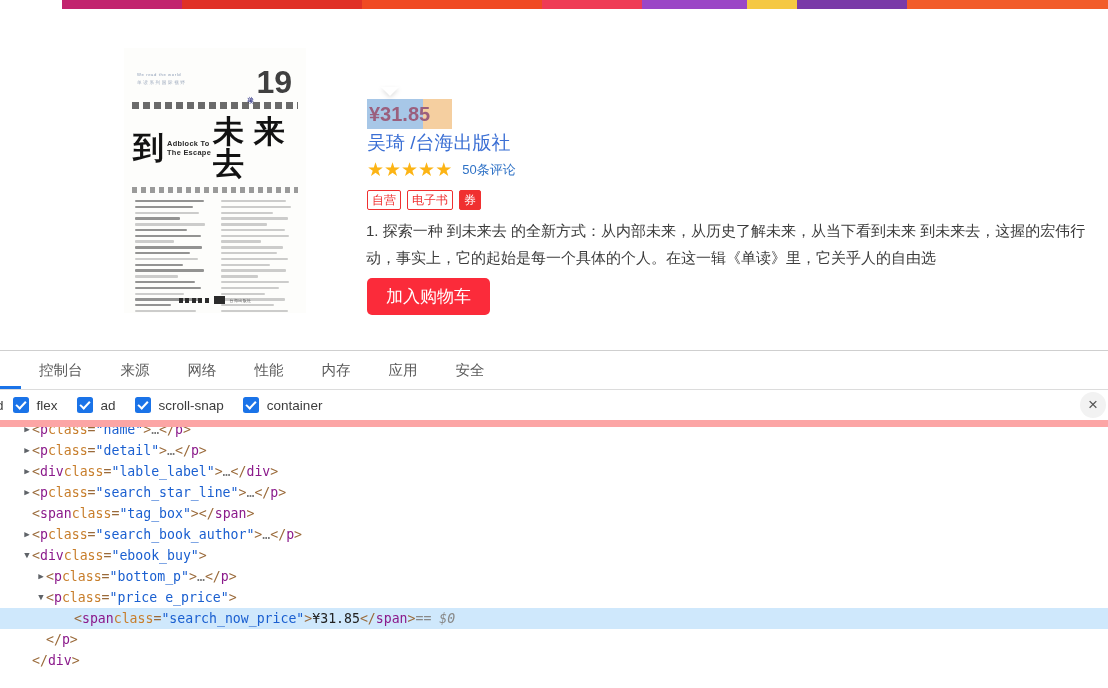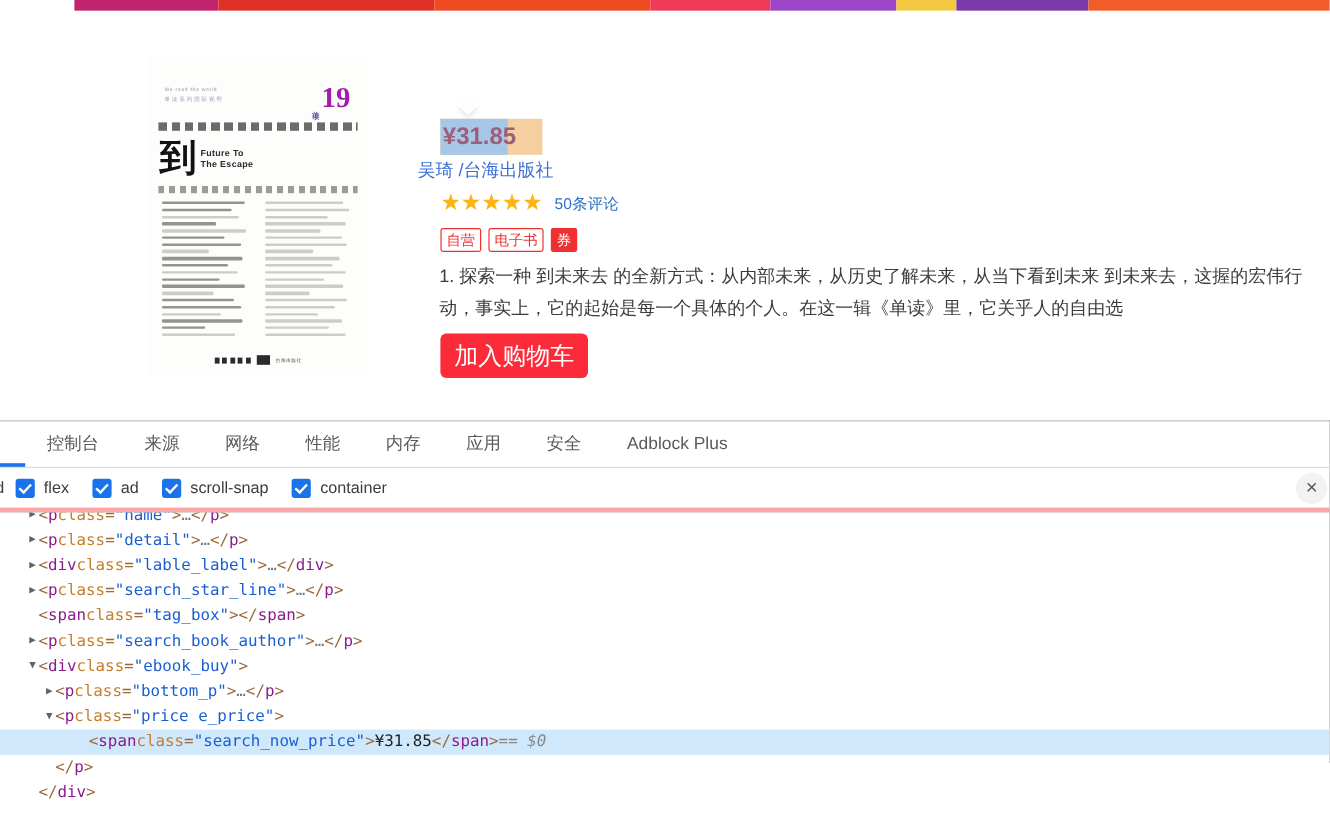--- a/index.html
+++ b/index.html
@@ -45,22 +45,22 @@
   .cover-cn-small {
     font-size: 4.6px; line-height: 8px; letter-spacing: 1.6px;
     color: #9aa7bb; white-space: nowrap;
   }
   .cover-issue { display: flex; align-items: baseline; gap: 2px; }
   .cover-issue .sd {
     font-size: 6.5px; line-height: 7px; color: #3b3f8c;
     writing-mode: vertical-rl; letter-spacing: 1px;
   }
   .cover-issue .num {
-    font-size: 24px; line-height: 22px; font-weight: bold;
-    color: #a21caf; font-family: Liberation Serif, serif;
+    font-size: 32px; line-height: 22px; font-weight: bold;
+    color: #404040; font-family: Liberation Sans, sans-serif;
   }
   .cover-rule {
     margin: 9px 8px 0 8px; height: 7px;
     background: repeating-linear-gradient(to right,
       #3a3a3a 0 7px, transparent 7px 11px);
     opacity: .75;
   }
   .cover-title {
     display: flex; align-items: center; gap: 2px;
     padding: 7px 8px 0 9px;
@@ -148,22 +148,22 @@
   }
   .price-text {
     position: relative; z-index: 3;
     font-size: 20px; line-height: 30px;
     color: #9b5f7d; font-weight: bold;
     padding-left: 2px;
     font-family: "Liberation Sans", sans-serif;
   }
 
   .author {
-    position: absolute; left: 348px; top: 125px;
-    font-size: 15px; color: #3b6fd4;
+    position: absolute; left: 367px; top: 125px;
+    font-size: 19px; color: #3b6fd4;
     line-height: 17px;
   }
   .stars-row {
     position: absolute; left: 367px; top: 150px;
     display: flex; align-items: center; gap: 10px;
   }
   .stars { display: flex; gap: 0px; color: #fcb415; font-size: 19px; line-height: 22px; }
   .reviews { font-size: 13px; color: #2f72c6; }
 
   .tags {
@@ -186,21 +186,21 @@
     overflow: hidden; height: 54px;
   }
 
   .btn-row {
     position: absolute; left: 367px; top: 269px;
     display: flex; gap: 32px;
   }
   .btn {
     border-radius: 5px; cursor: pointer;
     display: flex; align-items: center; justify-content: center;
-    font-size: 20px;
+    font-size: 17px;
   }
   .btn-cart {
     width: 123px; height: 37px;
     background: #fb2b3a; color: #ffffff;
   }
   .btn-fav {
     width: 104px; height: 37px;
     background: #fff4f4; color: #f8515f;
     border: 1px solid #f8a9b0;
   }
@@ -228,21 +228,21 @@
   }
   .dt-active-bar {
     position: absolute; left: 0; bottom: 0;
     width: 21px; height: 3px; background: #1a73e8;
   }
 
   .dt-filters {
     position: relative;
     height: 37px;
     display: flex; align-items: center; gap: 0px;
-    border-bottom: 4px solid #fca5a5;
+    border-bottom: 7px solid #fca5a5;
     background: #ffffff;
     padding-left: 0px;
     overflow: hidden;
   }
   .dt-filters .cut {
     font-size: 13.5px; color: #3c3c3c; margin-left: -4px; margin-right: 9px;
   }
   .chk-item { display: flex; align-items: center; gap: 8px; margin-right: 19px; }
   .chk {
     width: 16px; height: 16px; border-radius: 2.5px;
@@ -321,23 +321,24 @@
       </div>
       <div class="cover-issue">
         <span class="sd">单读</span>
         <span class="num">19</span>
       </div>
     </div>
     <div class="cover-rule"></div>
     <div class="cover-title">
       <span class="big">到</span>
       <span>
-        <div class="en">Future To</div>
+        <div class="en">Adblock To</div>
         <div class="en">The Escape</div>
       </span>
+      <span class="big">未 来 去</span>
     </div>
     <div class="cover-rule2"></div>
     <div class="cover-cols">
       <div class="cover-col">
         <div class="cover-line" style="width:92%"></div>
           <div class="cover-line" style="width:78%"></div>
         <div class="cover-line lt" style="width:86%"></div>
           <div class="cover-line" style="width:60%"></div>
         <div class="cover-line lt" style="width:94%"></div>
           <div class="cover-line" style="width:70%"></div>
@@ -426,21 +427,20 @@
 
   <div class="dt-tabs">
     <div class="dt-active-bar"></div>
     <div class="dt-tab">控制台</div>
     <div class="dt-tab">来源</div>
     <div class="dt-tab">网络</div>
     <div class="dt-tab">性能</div>
     <div class="dt-tab">内存</div>
     <div class="dt-tab">应用</div>
     <div class="dt-tab">安全</div>
-    <div class="dt-tab">Adblock Plus</div>
   </div>
 
   <div class="dt-filters">
     <span class="cut">d</span>
     <label class="chk-item">
       <span class="chk"></span>
       <span class="chk-label">flex</span>
     </label>
     <label class="chk-item">
       <span class="chk"></span>

